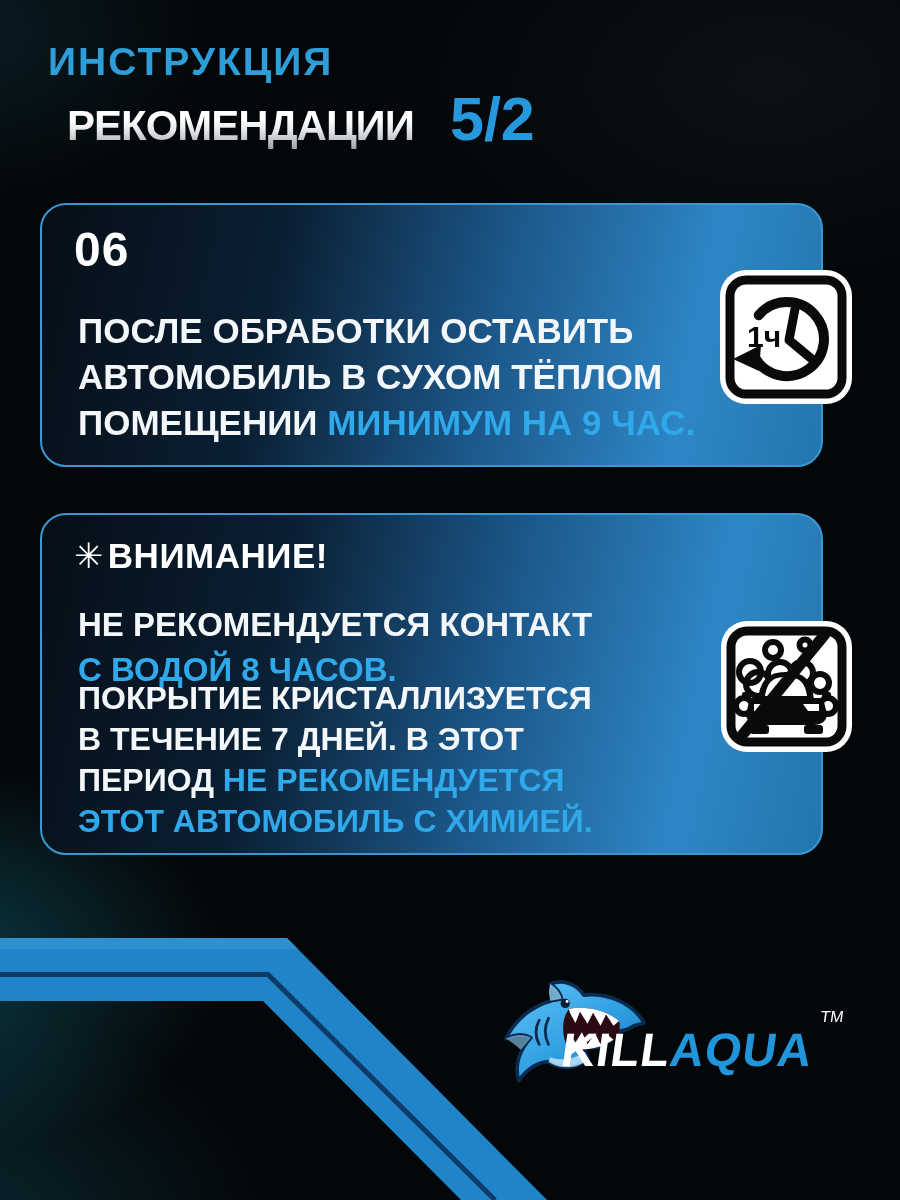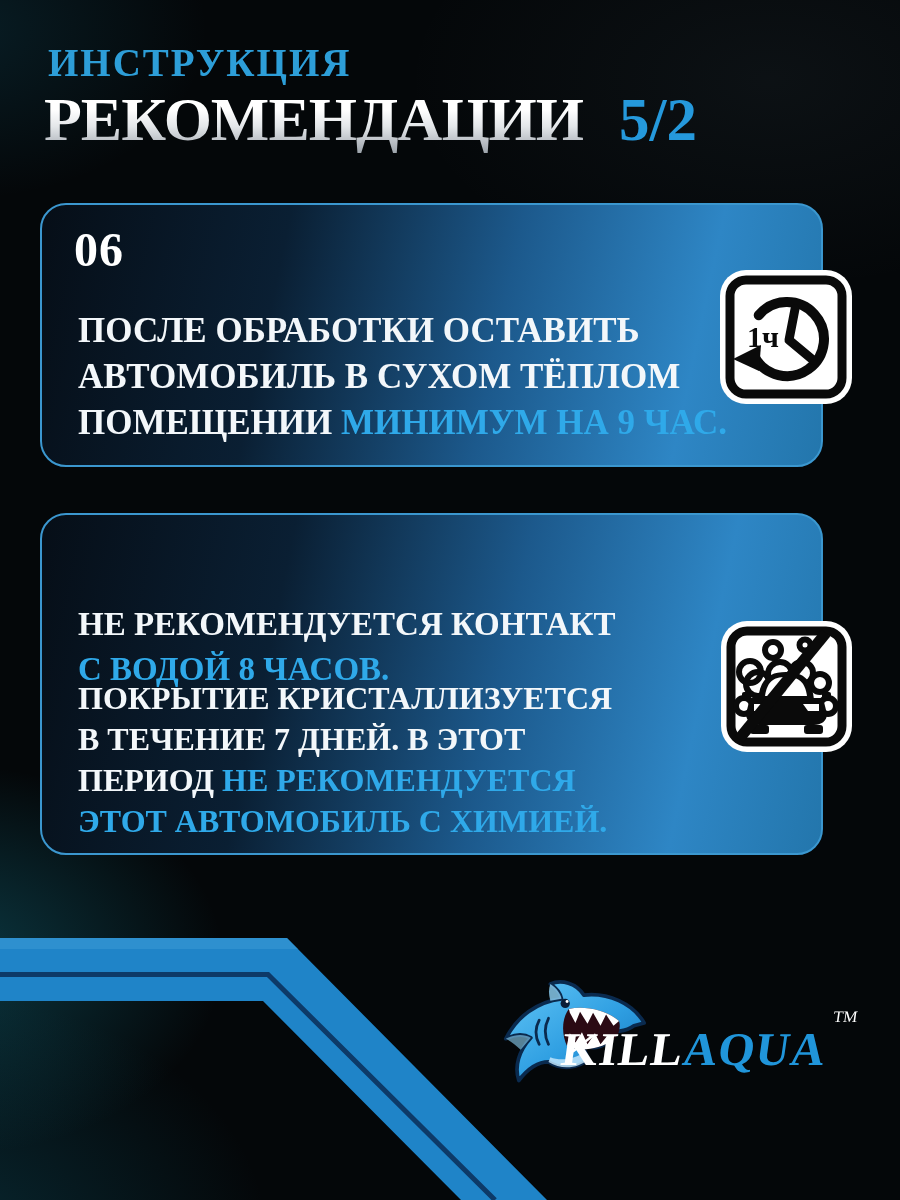--- a/index.html
+++ b/index.html
@@ -1,40 +1,40 @@
 <!DOCTYPE html>
 <html><head>
 <meta charset="utf-8">
 <style>
   html,body{margin:0;padding:0;background:#000;}
   *{box-sizing:border-box;}
   #app{
     position:relative;width:900px;height:1200px;overflow:hidden;
-    font-family:Liberation Serif, serif;
+    font-family:Liberation Sans, sans-serif;
     background:
       radial-gradient(420px 300px at -50px 960px, rgba(22,130,152,0.40), transparent 65%),
       radial-gradient(520px 380px at -70px 1240px, rgba(16,108,132,0.34), transparent 65%),
       radial-gradient(380px 260px at -40px 30px, rgba(24,118,148,0.20), transparent 65%),
       radial-gradient(520px 300px at 770px 80px, rgba(120,150,170,0.07), transparent 70%),
       #040709;
   }
   .abs{position:absolute;}
 
   
   .kicker{
     left:48px;top:40px;
     font-size:39px;font-weight:600;letter-spacing:2px;
     color:#2d9ed8;
   }
   .title-row{left:44px;top:84px;white-space:nowrap;}
   .title-main{
     display:inline-block;
-    font-size:62px;font-weight:900;letter-spacing:-1px;
+    font-size:42px;font-weight:900;letter-spacing:-1px;
     background:linear-gradient(180deg,#ffffff 36%,#e3e6e9 60%,#979ea6 100%);
-    -webkit-background-clip:text;background-clip:text;color:transparent;
+    -webkit-background-clip:text;background-clip:text;color:transparent;margin-left:23px;
   }
   .title-page{
     display:inline-block;margin-left:36px;
     font-size:61px;font-weight:900;color:#2599dc;
   }
 
   
   .card{
     border-radius:26px;
     border:2px solid #3b97cf;
@@ -100,20 +100,23 @@
       <rect x="1" y="1" width="132" height="134" rx="26" fill="#ffffff"></rect>
       <rect x="11" y="11" width="112" height="114" rx="16" fill="#ffffff" stroke="#0a0a0a" stroke-width="9"></rect>
       <path d="M39.7,46.2 A37,37 0 1 1 35.3,87.4" fill="none" stroke="#0a0a0a" stroke-width="10" stroke-linecap="round"></path>
       <polygon points="14,90 42,76 40,102" fill="#0a0a0a"></polygon>
       <polyline points="76,40 70,71 94,91" fill="none" stroke="#0a0a0a" stroke-width="9" stroke-linecap="round" stroke-linejoin="round"></polyline>
       <text x="28" y="78" font-size="30" font-weight="800" fill="#0a0a0a">1ч</text>
     </svg>
   </div>
 
   <div class="abs card card-warn"></div>
+  <div class="abs warn-heading">
+    <span class="star">✳</span><span>ВНИМАНИЕ!</span>
+  </div>
   <div class="abs body-text warn-p1">
     <div>НЕ РЕКОМЕНДУЕТСЯ КОНТАКТ</div>
     <div class="accent">С ВОДОЙ 8 ЧАСОВ.</div>
   </div>
   <div class="abs body-text warn-p2">
     <div>ПОКРЫТИЕ КРИСТАЛЛИЗУЕТСЯ</div>
     <div>В ТЕЧЕНИЕ 7 ДНЕЙ. В ЭТОТ</div>
     <div><span>ПЕРИОД </span><span class="accent">НЕ РЕКОМЕНДУЕТСЯ</span></div>
     <div class="accent">ЭТОТ АВТОМОБИЛЬ С ХИМИЕЙ.</div>
   </div>

